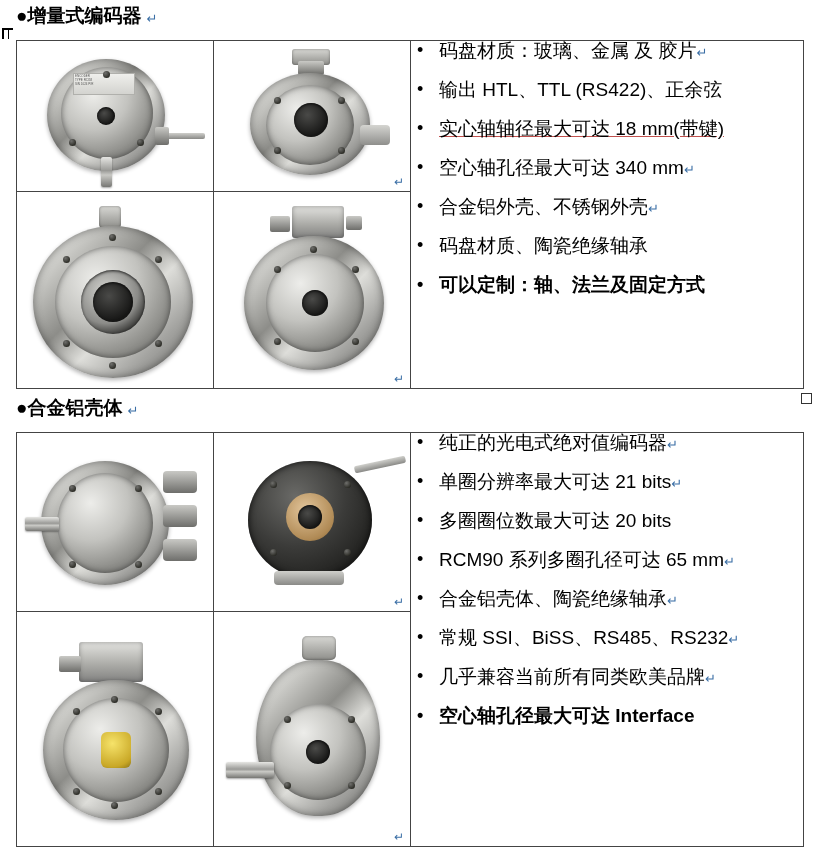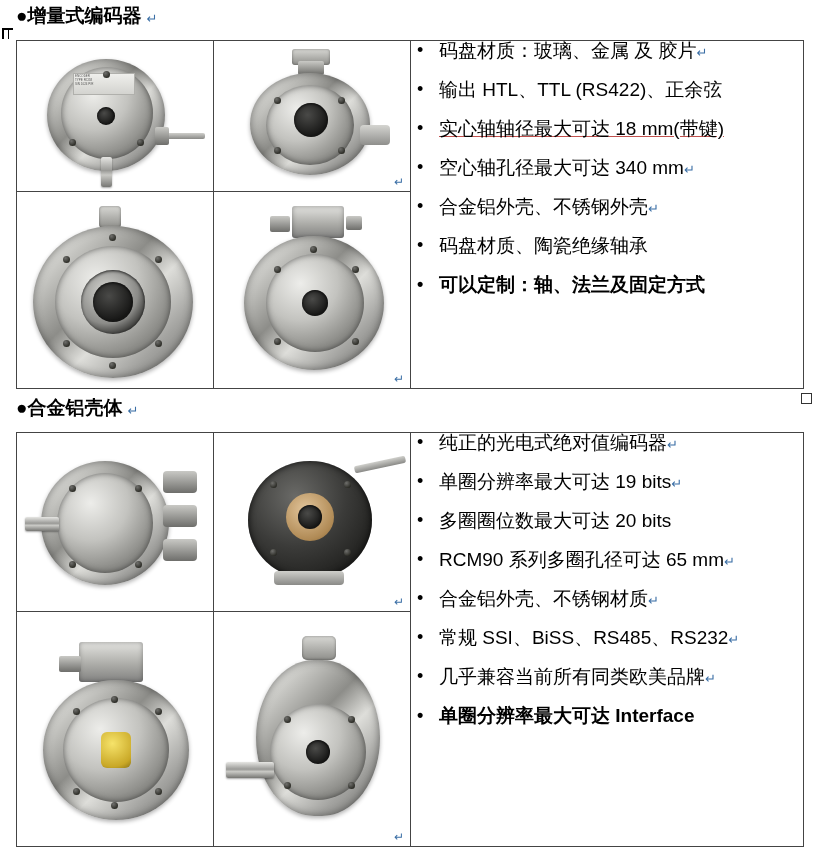--- a/index.html
+++ b/index.html
@@ -345,27 +345,27 @@
           <div class="bolt" style="left:56px; top:48px;"></div>
           <div class="bolt" style="left:130px; top:48px;"></div>
           <div class="bolt" style="left:56px; top:116px;"></div>
           <div class="bolt" style="left:130px; top:116px;"></div>
         </div>
         <span class="pilcrow-cell">↵</span>
       </td>
       <td class="text-cell" rowspan="2">
         <ul class="features">
           <li><span>纯正的光电式绝对值编码器</span><span class="mark-blue">↵</span></li>
-          <li><span>单圈分辨率最大可达 19 bits</span><span class="mark-blue">↵</span></li>
+          <li><span>单圈分辨率最大可达 21 bits</span><span class="mark-blue">↵</span></li>
           <li><span>多圈圈位数最大可达 20 bits</span></li>
           <li><span>RCM90 系列多圈孔径可达 65 mm</span><span class="mark-blue">↵</span></li>
-          <li><span>合金铝外壳、不锈钢材质</span><span class="mark-blue">↵</span></li>
+          <li><span>合金铝壳体、陶瓷绝缘轴承</span><span class="mark-blue">↵</span></li>
           <li><span>常规 SSI、BiSS、RS485、RS232</span><span class="mark-blue">↵</span></li>
           <li><span>几乎兼容当前所有同类欧美品牌</span><span class="mark-blue">↵</span></li>
-          <li><span>单圈分辨率最大可达 Interface</span></li>
+          <li><span>空心轴孔径最大可达 Interface</span></li>
         </ul>
       </td>
     </tr>
     <tr>
       <td class="img-cell" style="height:234px">
         <div class="photo">
           <div class="box-body" style="left:62px; top:30px; width:64px; height:40px;"></div>
           <div class="connector" style="left:42px; top:44px; width:22px; height:16px;"></div>
           <div class="enc" style="left:26px; top:68px; width:146px; height:140px;"></div>
           <div class="enc-face" style="left:46px; top:86px; width:106px; height:104px;"></div>

